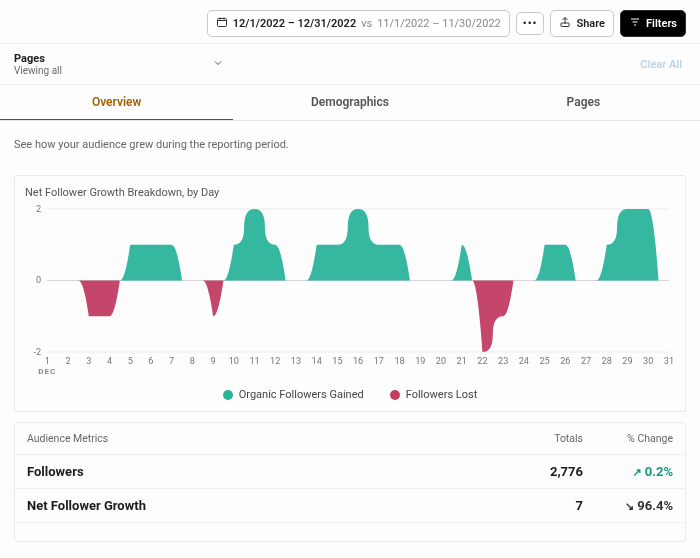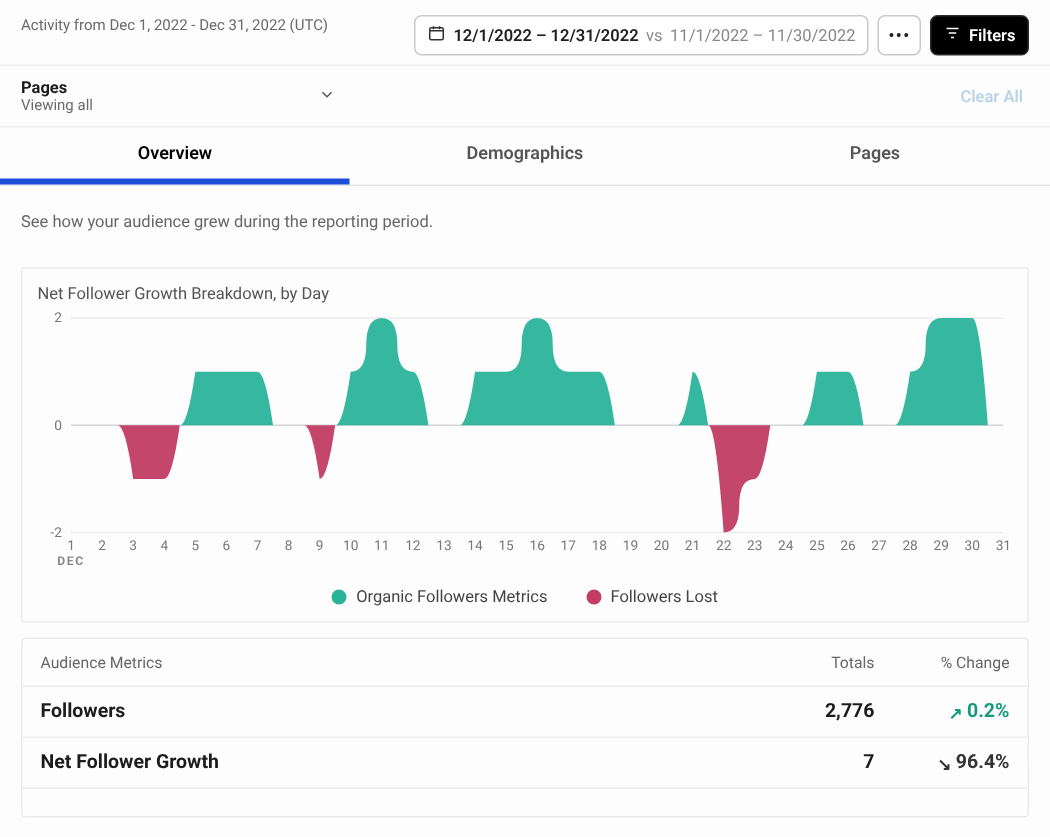--- a/index.html
+++ b/index.html
@@ -11,21 +11,21 @@
     width: 700px;
   }
   .header {
     display: flex;
     justify-content: space-between;
     align-items: flex-start;
     padding: 10px 14px 6px 14px;
   }
   .title-block .title { font-size: 15px; font-weight: 700; }
   .title-block .subtitle { font-size: 10px; color: #6a6a6a; margin-top: 2px; }
-  .header-controls { display: flex; gap: 6px; }
+  .header-controls { display: flex; gap: 6px; align-items: center; }
   .btn {
     display: inline-flex; align-items: center; gap: 5px;
     border: 1px solid #c9c9c9; border-radius: 5px;
     background: #fff; padding: 5px 8px; font-size: 11px; font-weight: 600;
     color: #222; cursor: pointer; white-space: nowrap;
   }
   .btn.small { padding: 4px 6px; }
   .btn.dark { background: #000000; color: #fff; border-color: #2c2c2c; }
   .date-btn .muted { font-weight: 400; color: #888; }
   .icon { display:inline-block; }
@@ -37,21 +37,21 @@
   }
   .pages-label { font-size:11px; font-weight:700; }
   .pages-sub { font-size:10px; color:#6a6a6a;text-align:right; }
   .clear-all { color:#b9d3e8; font-size:11px; font-weight:600; margin-right:4px; }
 
   .tabs {
     display:flex; border-bottom: 1px solid #e4e4e4;
     font-size: 12px; font-weight:600; color:#555;
   }
   .tab { flex:1; text-align:center; padding: 10px 0; cursor:pointer; }
-  .tab.active { color:#000000; border-bottom: 4px solid #1d4ed8; }
+  .tab.active { color:#a16207; border-bottom: 1px solid #1d4ed8; }
 
   .section { padding: 14px; }
   .section h2 { font-size: 14px; font-weight:700; }
   .section .desc { font-size: 11px; color:#666; margin-top: 3px; }
 
   .chart-card {
     margin: 10px 14px 0 14px;
     border: 1px solid #eaeaea;
     border-radius: 2px;
     padding: 10px 10px 6px 10px;
@@ -89,35 +89,43 @@
   .pct-up { color:#159a80; }
   .pct-down { color:#333; }
   .arrow { font-size:11px; }
   svg.inline-icon { width:12px; height:12px; }
 </style>
 </head>
 <body>
 
 <div class="header">
   <div class="title-block">
-    <div class="subtitle">Activity from Dec 1, 2022 - Dec 31, 2022 (UTC)</div>
   </div>
   <div class="header-controls">
     <div class="btn date-btn">
       <span class="icon">
         <svg class="inline-icon" viewBox="0 0 24 24" fill="none" stroke="#333" stroke-width="2">
             <rect x="3" y="5" width="18" height="16" rx="2"></rect>
             <path d="M3 9h18M8 3v4M16 3v4"></path>
           </svg>
       </span>
       <span>12/1/2022 – 12/31/2022</span>
       <span class="muted">vs</span>
       <span class="muted">11/1/2022 – 11/30/2022</span>
     </div>
     <div class="btn small" style="letter-spacing:1px;">•••</div>
+    <div class="btn">
+      <span class="icon">
+        <svg class="inline-icon" viewBox="0 0 24 24" fill="none" stroke="#333" stroke-width="2">
+            <path d="M12 3v12M7 8l5-5 5 5"></path>
+            <rect x="4" y="14" width="16" height="7" rx="1"></rect>
+          </svg>
+      </span>
+      <span>Share</span>
+    </div>
     <div class="btn dark">
       <span class="icon">
         <svg class="inline-icon" viewBox="0 0 24 24" fill="none" stroke="#fff" stroke-width="2">
             <path d="M4 6h16M7 12h10M10 18h4"></path>
           </svg>
       </span>
       <span>Filters</span>
     </div>
   </div>
 </div>
@@ -196,21 +204,21 @@
         <text x="572.8000000000001" y="161" text-anchor="middle" class="xlabel-num">28</text>
         <text x="593.2" y="161" text-anchor="middle" class="xlabel-num">29</text>
         <text x="613.6" y="161" text-anchor="middle" class="xlabel-num">30</text>
         <text x="634" y="161" text-anchor="middle" class="xlabel-num">31</text>
         <text x="22" y="171" text-anchor="middle" class="xlabel-month">DEC</text>
       </svg>
   </div>
   <div class="legend">
     <div class="legend-item">
       <span class="swatch" id="sw-organic" style="background: rgb(43, 179, 154);"></span>
-      <span>Organic Followers Metrics</span>
+      <span>Organic Followers Gained</span>
     </div>
     <div class="legend-item">
       <span class="swatch" id="sw-lost" style="background: rgb(193, 61, 99);"></span>
       <span>Followers Lost</span>
     </div>
   </div>
 </div>
 
 <div class="metrics">
   <div class="metrics-row header-row">

